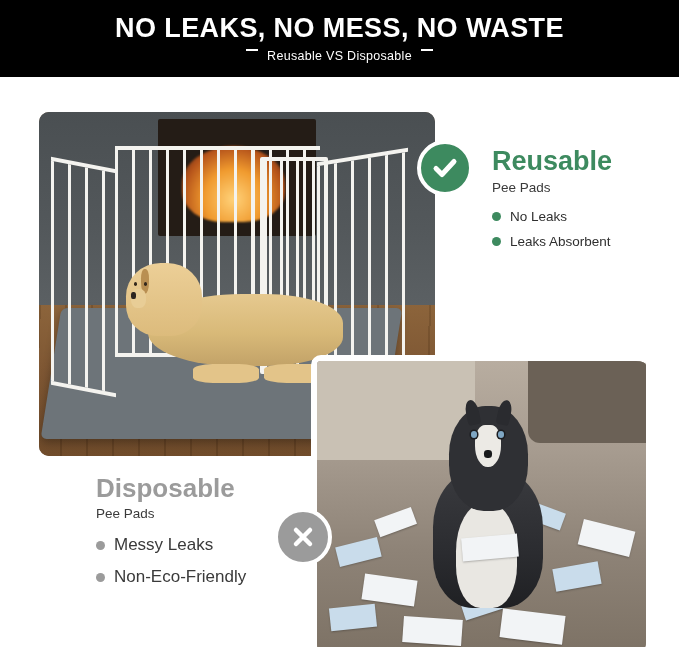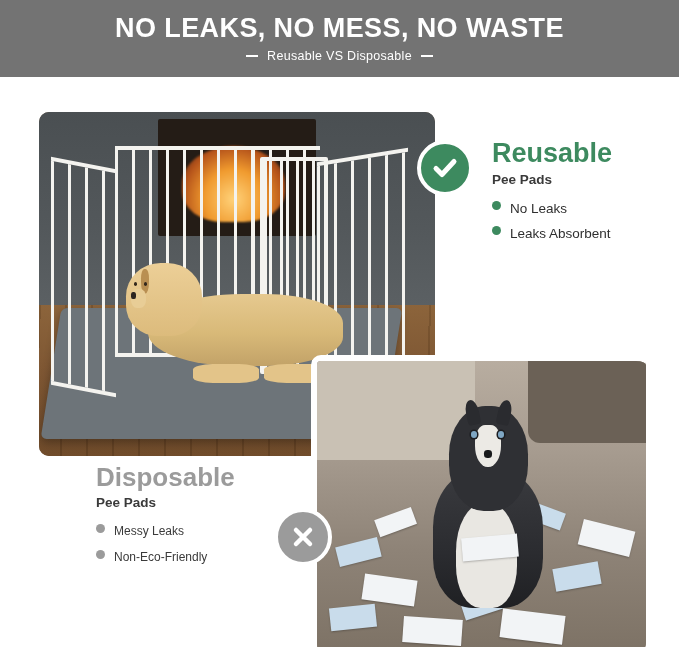--- a/index.html
+++ b/index.html
@@ -21,38 +21,38 @@
     overflow: hidden;
   }
 
   
   .header {
     position: absolute;
     left: 0;
     top: 0;
     width: 679px;
     height: 77px;
-    background: #737373;
+    background: #000000;
     display: flex;
     flex-direction: column;
     align-items: center;
     justify-content: center;
   }
   .header-title {
     color: #ffffff;
     font-size: 27px;
     font-weight: bold;
     letter-spacing: 0.4px;
     line-height: 1.05;
     text-align: center;
     margin: 0;
   }
   .header-sub-wrap {
     display: flex;
-    align-items: center;
+    align-items: flex-start;
     gap: 9px;
     margin-top: 7px;
   }
   .header-sub {
     color: #ffffff;
     font-size: 12.5px;
     font-weight: normal;
     letter-spacing: 0.3px;
   }
   .dash {
@@ -258,67 +258,68 @@
     border: 4px solid #ffffff;
     box-sizing: border-box;
     display: flex;
     align-items: center;
     justify-content: center;
     z-index: 5;
   }
   .reusable-block {
     position: absolute;
     left: 492px;
-    top: 140px;
+    top: 148px;
     width: 180px;
   }
   .block-title {
     font-size: 27px;
     font-weight: bold;
     line-height: 1;
     margin: 0;
   }
   .block-title.green { color: #3d8a5f; }
   .block-title.grey { color: #9b9b9b; }
   .block-sub {
     font-size: 13.5px;
-    font-weight: bold;
+    font-weight: normal;
     margin-top: 5px;
     color: #3a3a3a;
   }
   .feature-list {
     list-style: none;
     margin: 14px 0 0 0;
     padding: 0;
   }
   .feature-list li {
     display: flex;
+    align-items: center;
     gap: 9px;
     margin-bottom: 10px;
     font-size: 13.5px;
     color: #2f2f2f;
   }
   .dot {
     width: 9px;
     height: 9px;
     border-radius: 50%;
     flex: 0 0 auto;
   }
   .dot.green { background: #3d8a5f; }
   .dot.grey { background: #9b9b9b; }
 
   
   .disposable-block {
     position: absolute;
     left: 96px;
-    top: 464px;
+    top: 475px;
     width: 215px;
   }
   .disposable-block .block-title { font-size: 26px; }
-  .disposable-block .feature-list li { font-size: 12px; color: #3a3a3a; margin-bottom: 12px; }
+  .disposable-block .feature-list li { font-size: 17px; color: #3a3a3a; margin-bottom: 12px; }
 </style>
 </head>
 <body>
 
 <div class="poster">
 
   <div class="header">
     <div class="header-title">NO LEAKS, NO MESS, NO WASTE</div>
     <div class="header-sub-wrap">
       <span class="dash"></span>

